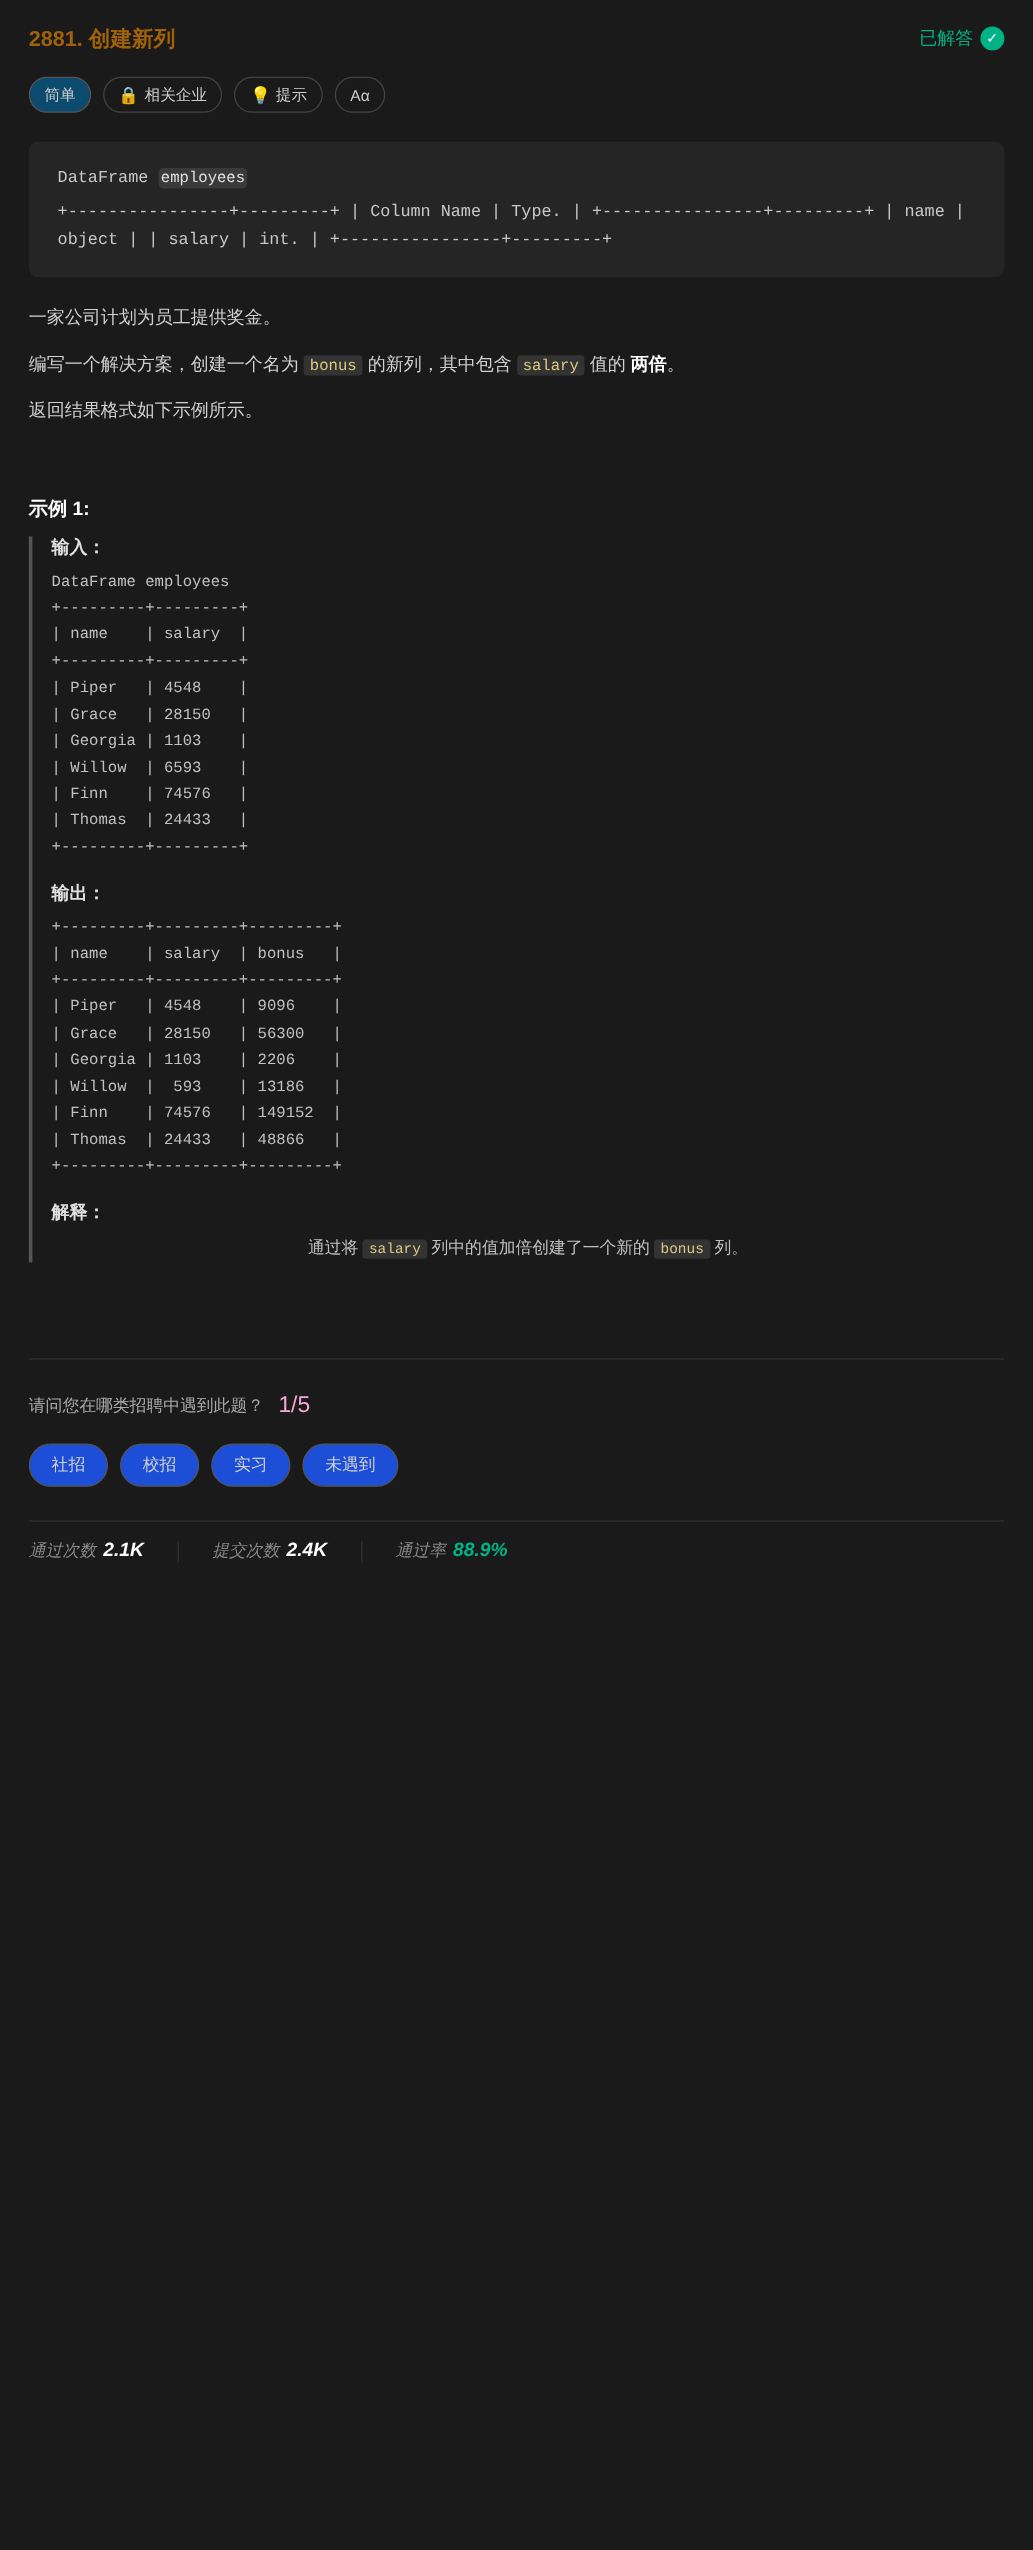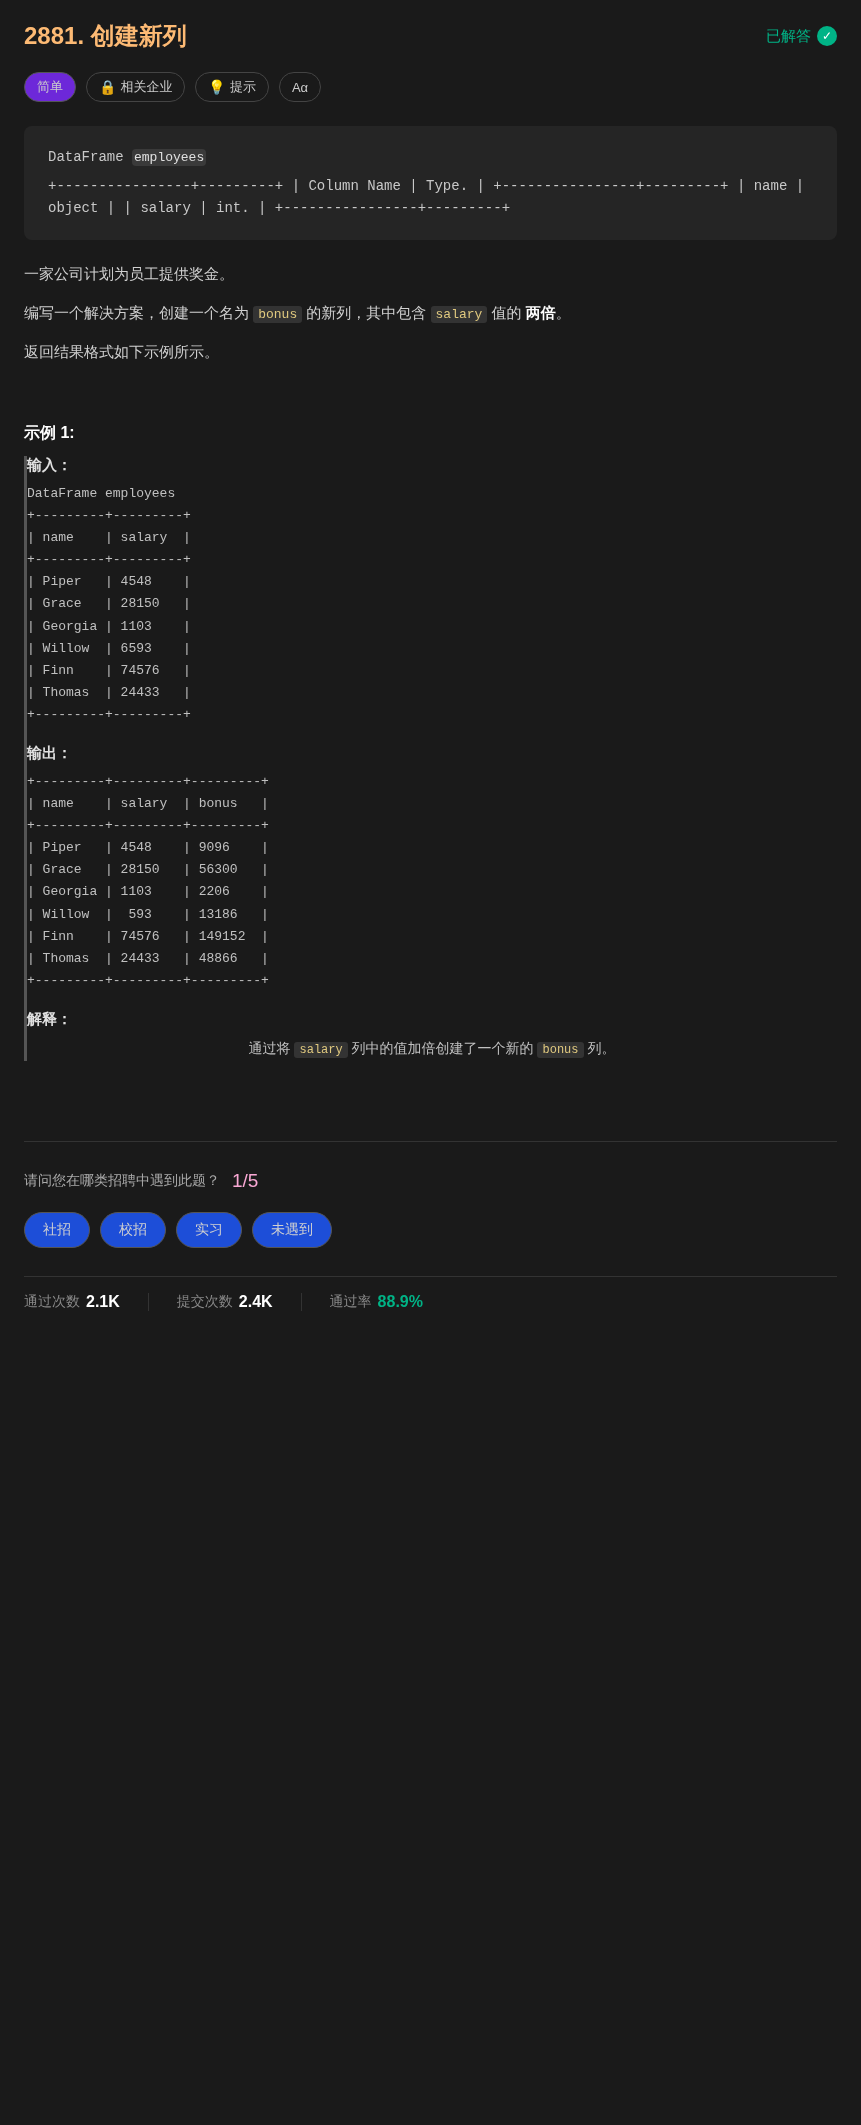--- a/index.html
+++ b/index.html
@@ -11,23 +11,23 @@
       min-height: 2125px;
       padding: 20px 24px;
     }
     .header {
       display: flex;
       align-items: center;
       justify-content: space-between;
       margin-bottom: 20px;
     }
     .title {
-      font-size: 24px;
-      font-weight: bold;
-      color: #fdba74;
+      font-size: 18px;
+      font-weight: bold;
+      color: #a16207;
     }
     .solved-badge {
       display: flex;
       align-items: center;
       gap: 6px;
       color: #00b386;
       font-size: 15px;
     }
     .solved-check {
       width: 20px;
@@ -51,21 +51,21 @@
       align-items: center;
       gap: 4px;
       padding: 5px 12px;
       border-radius: 20px;
       border: 1px solid #444;
       font-size: 13px;
       color: #ccc;
       cursor: pointer;
     }
     .tag.easy {
-      background: #6d28d9;
+      background: #0c4a6e;
       border-color: #555;
       align-items: flex-end;
     }
     .tag-icon {
       font-size: 14px;
     }
     .schema-block {
       background: #252525;
       border-radius: 8px;
       padding: 20px 24px;
@@ -104,20 +104,21 @@
       color: #ffffff;
     }
     .example-title {
       font-size: 16px;
       font-weight: bold;
       color: #ffffff;
       margin: 28px 0 12px 0;
     }
     .example-block {
       border-left: 3px solid #555;
+      padding-left: 16px;
       margin-bottom: 16px;
     }
     .example-label {
       font-size: 15px;
       font-weight: bold;
       color: #e0e0e0;
       margin-bottom: 8px;
     }
     .code-block {
       font-family: 'Courier New', monospace;
@@ -183,20 +184,21 @@
       border-top: 1px solid #333;
       padding-top: 16px;
     }
     .stat-item {
       display: flex;
       align-items: center;
       gap: 6px;
       padding-right: 28px;
       margin-right: 28px;
       border-right: 1px solid #333;
+      font-style: italic;
     }
     .stat-item:last-child {
       border-right: none;
     }
     .stat-label {
       font-size: 14px;
       color: #888;
     }
     .stat-value {
       font-size: 16px;

